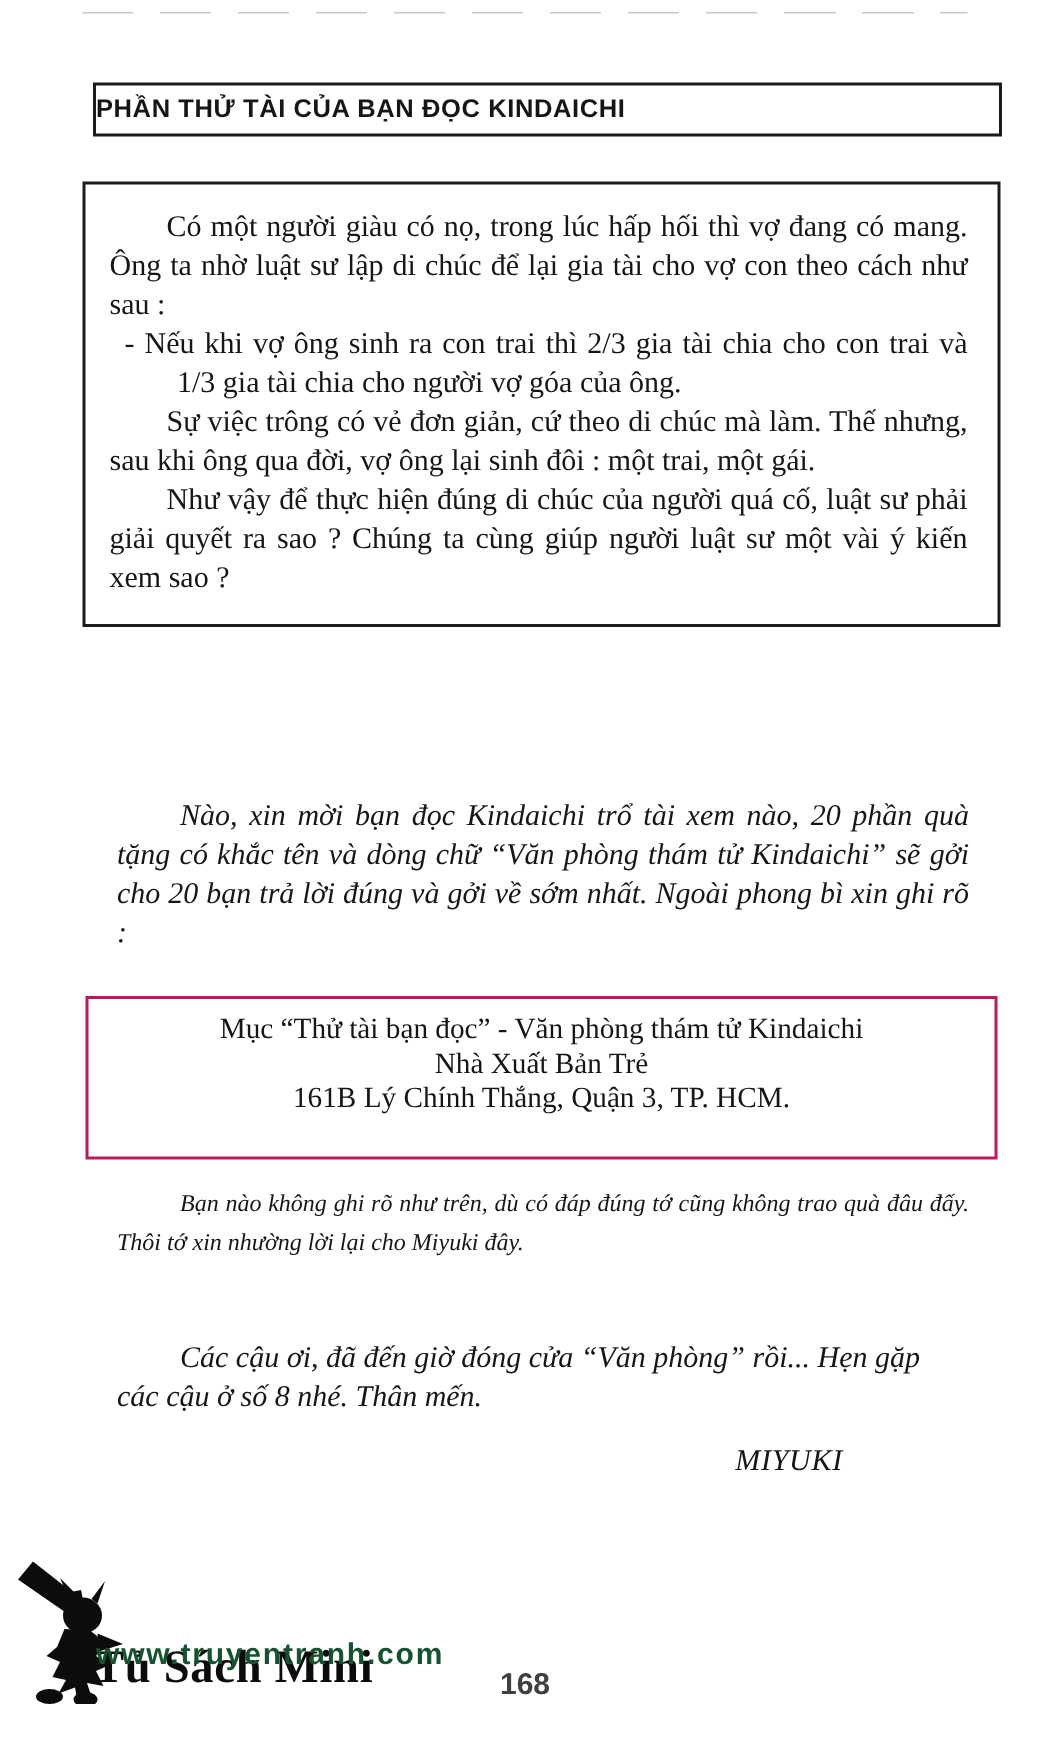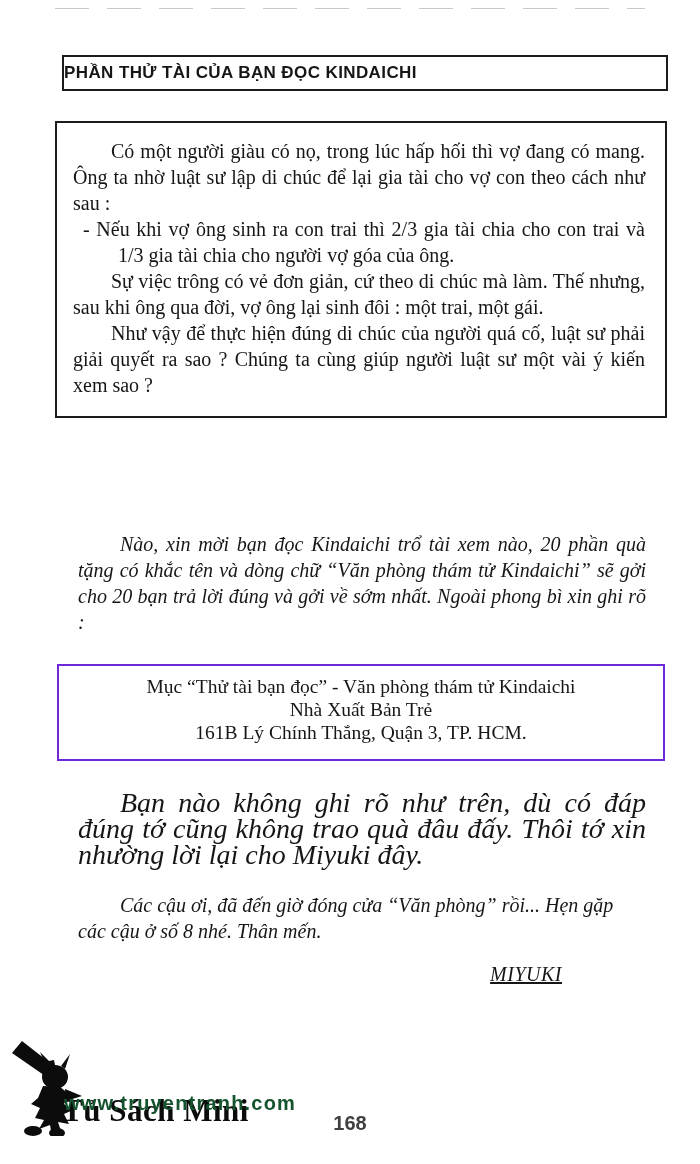--- a/index.html
+++ b/index.html
@@ -31,39 +31,39 @@
   }
   .puzzle-box p.indent { text-indent: 38px; }
   .puzzle-box p.rule { padding-left: 45px; text-indent: -35px; }
   .invitation {
     position: absolute; top: 531px; left: 78px; width: 568px;
     font-style: italic; font-size: 20px; line-height: 26px;
     text-align: justify; text-indent: 42px;
   }
   .address-box {
     position: absolute; top: 664px; left: 57px; width: 608px;
-    border: 2px solid #6d28d9;
-    padding: 9px 6px 15px 6px;
+    border: 2px solid #be185d;
+    padding: 9px 6px 27px 6px;
     text-align: center;
     font-size: 19.5px; line-height: 23px;
   }
   .note {
     position: absolute; top: 790px; left: 78px; width: 568px;
-    font-style: italic; font-size: 28px; line-height: 26px;
+    font-style: italic; font-size: 16px; line-height: 26px;
     text-align: justify; text-indent: 42px;
   }
   .farewell {
     position: absolute; top: 892px; left: 78px; width: 568px;
     font-style: italic; font-size: 20px; line-height: 26px;
     text-align: left; text-indent: 42px;
   }
   .signature {
     position: absolute; top: 963px; left: 0; width: 700px;
     text-align: right; padding-right: 138px;
-    font-style: italic; font-size: 20px; letter-spacing: 0.5px; text-decoration: underline;
+    font-style: italic; font-size: 20px; letter-spacing: 0.5px;
   }
   .logo {
     position: absolute; top: 1026px; left: 10px; width: 300px; height: 110px;
   }
   .logo-figure { position: absolute; left: 0; top: 0; width: 92px; height: 110px; }
   .logo-name {
     position: absolute; left: 52px; top: 34px;
     font-family: "Liberation Serif", serif; font-weight: bold;
     font-size: 31px; letter-spacing: 0.5px; color: #0c0c0c;
     white-space: nowrap;

